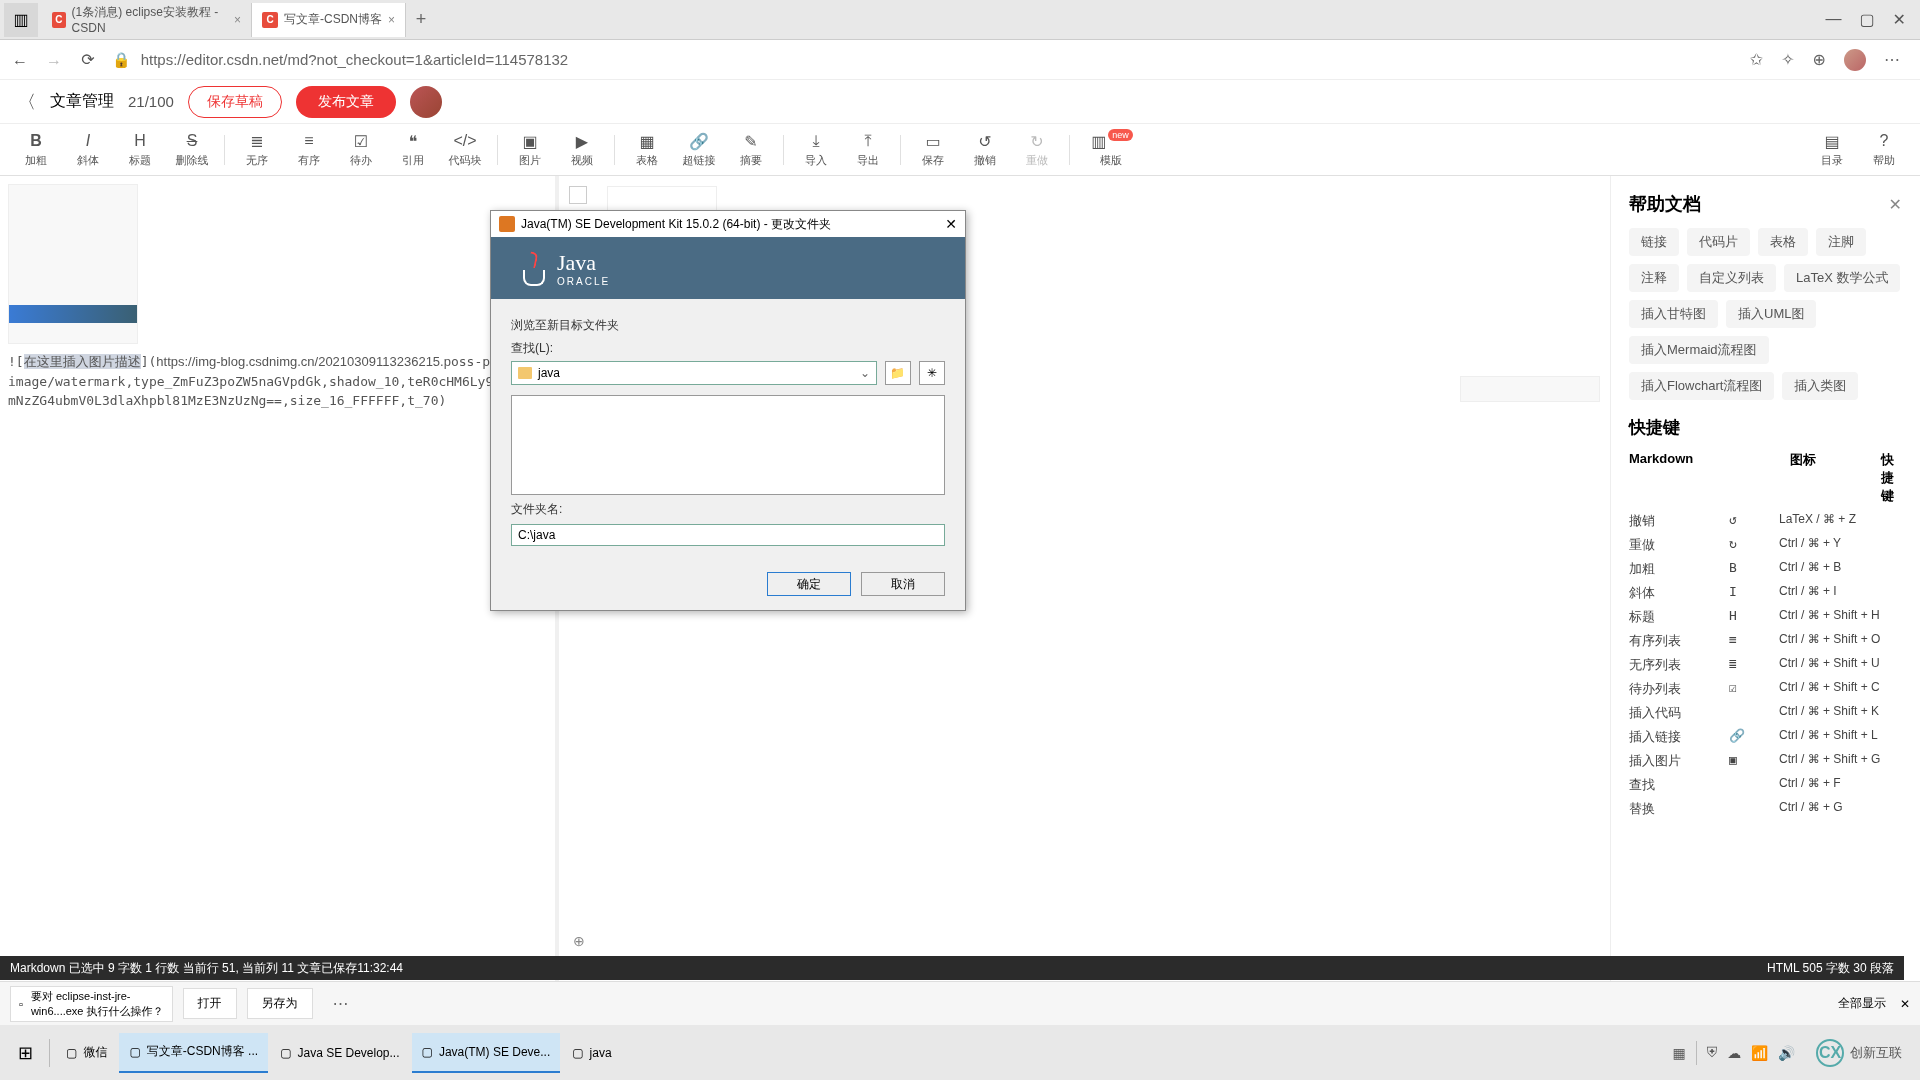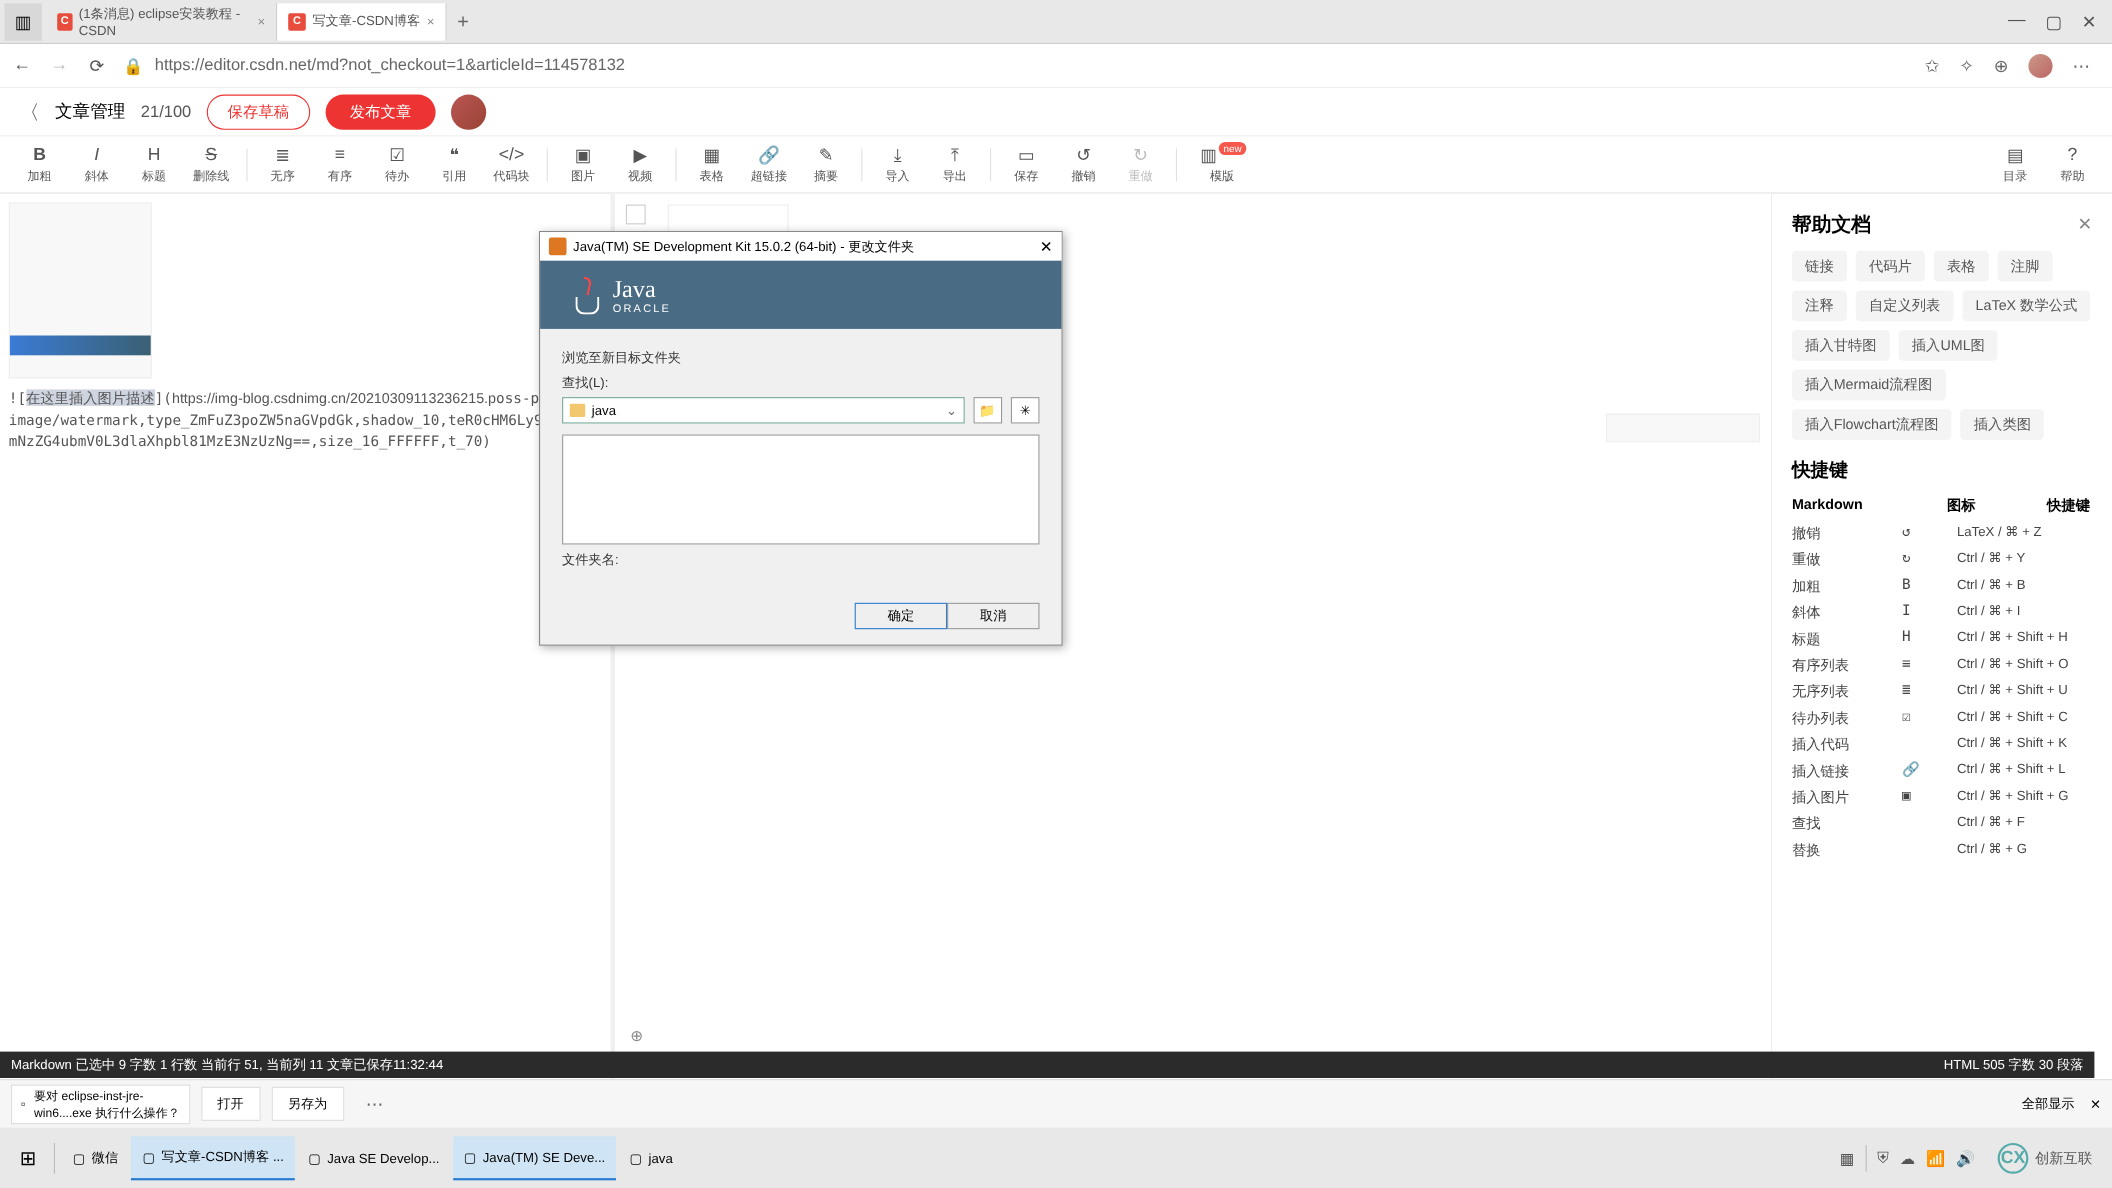--- a/index.html
+++ b/index.html
@@ -46,21 +46,21 @@
 .preview-ctrl-col { position:absolute; left:14px; bottom:14px; display:flex; flex-direction:column; gap:12px; color:#888; font-size:14px;}
 
 .side-panel { width:310px; border-left:1px solid #eee; padding:16px 18px; font-size:13px; overflow:auto; }
 .sp-title-row { display:flex; align-items:center; justify-content:space-between; margin-bottom:12px;}
 .sp-title { font-size:18px; font-weight:bold; }
 .sp-close { color:#888; font-size:16px; }
 .chips { display:flex; flex-wrap:wrap; gap:8px; margin-bottom:16px; }
 .chip { background:#f4f4f4; padding:5px 12px; border-radius:4px; font-size:13px; color:#555; }
 .sc-title { font-size:17px; font-weight:bold; margin:10px 0 8px; }
 .sc-head { display:flex; font-weight:bold; font-size:13px; padding:4px 0;gap:41px; }
-.sc-head span:nth-child(1){ width:100px;} .sc-head span:nth-child(2){ width:50px;} .sc-head span:nth-child(3){ flex:1;}
+.sc-head span:nth-child(1){ width:100px;} .sc-head span:nth-child(2){ width:50px;margin-left:20px;} .sc-head span:nth-child(3){ flex:1;}
 .sc-row { display:flex; font-size:13px; padding:3px 0; color:#444; }
 .sc-row span:nth-child(1){ width:100px;} .sc-row span:nth-child(2){ width:50px; text-align:left; font-family:monospace;} .sc-row span:nth-child(3){ flex:1; font-size:12px;}
 
 .status-bar { position:absolute; left:0; right:16px; bottom:100px; height:24px; background:#2b2b2b; color:#fff; font-size:12px; display:flex; align-items:center; padding:0 10px; justify-content:space-between;}
 .download-bar { position:absolute; left:0; right:0; bottom:55px; height:44px; background:#f6f6f6; border-top:1px solid #ddd; display:flex; align-items:center; padding:0 10px; gap:10px;}
 .dl-item { display:flex; align-items:center; gap:8px; background:#fff; border:1px solid #ddd; padding:4px 8px; font-size:11px; height:36px; max-width:190px;}
 .dl-btn { background:#fff; border:1px solid #ddd; padding:6px 14px; font-size:12px;}
 .dl-more { padding:6px 10px; color:#666;}
 .dl-right { margin-left:auto; display:flex; align-items:center; gap:14px; font-size:12px;}
 .taskbar { position:absolute; left:0; right:0; bottom:0; height:55px; background:#e8e8e8; display:flex; align-items:center; padding:0 8px; gap:6px;}
@@ -80,21 +80,21 @@
 .java-sub { color:#fff; font-size:10px; letter-spacing:2px; display:block;}
 .dlg-body { padding:12px 20px; font-size:12px;}
 .dlg-label { margin:6px 0 4px; color:#333;}
 .dlg-select-row { display:flex; gap:8px; align-items:center;}
 .dlg-select { flex:1; height:24px; border:1px solid #7a9; background:#fff; display:flex; align-items:center; padding:0 6px; gap:6px; font-size:12px;}
 .dlg-folder-ico { width:14px; height:12px; background:#f3c76e; border-radius:1px;}
 .dlg-select-caret { margin-left:auto; color:#666;}
 .dlg-icobtn { width:26px; height:24px; border:1px solid #999; background:#fff; display:flex; align-items:center; justify-content:center;}
 .dlg-listbox { height:100px; border:1px solid #999; background:#fff; margin-top:10px;}
 .dlg-input { width:100%; height:22px; border:1px solid #7a9; background:#fff; padding:0 6px; margin-top:2px; font-size:12px;}
-.dlg-footer { display:flex; justify-content:flex-end; padding:14px 20px;}
+.dlg-footer { display:flex; justify-content:flex-end; gap:10px; padding:14px 20px;}
 .dlg-btn { width:84px; height:24px; background:#efefef; border:1px solid #999; font-size:12px;}
 .dlg-btn.primary { border:1px solid #2a7cd0;}
 .java-cup { width:30px; height:36px; position:relative; margin-right:8px;}
 .java-cup::before { content:""; position:absolute; bottom:0; left:4px; width:18px; height:14px; border:2px solid #fff; border-top:none; border-radius:0 0 8px 8px;}
 .java-cup::after { content:""; position:absolute; top:2px; left:10px; width:6px; height:14px; border:2px solid #f44; border-left:none; border-bottom:none; border-radius:0 6px 0 0; transform:rotate(12deg);}
 </style>
 </head>
 <body>
 
 <div class="browser-chrome">
@@ -384,20 +384,21 @@
       <div class="dlg-select">
         <span class="dlg-folder-ico"></span>
         <span>java</span>
         <span class="dlg-select-caret">⌄</span>
       </div>
       <div class="dlg-icobtn">📁</div>
       <div class="dlg-icobtn">✳</div>
     </div>
     <div class="dlg-listbox"></div>
     <div class="dlg-label">文件夹名:</div>
+    <input class="dlg-input" value="C:\java" style="">
   </div>
   <div class="dlg-footer">
     <button class="dlg-btn primary">确定</button>
     <button class="dlg-btn">取消</button>
   </div>
 </div>
 
 <div class="status-bar">
   <span>Markdown  已选中  9 字数  1 行数  当前行 51, 当前列 11  文章已保存11:32:44</span>
   <span>HTML  505 字数  30 段落</span>

